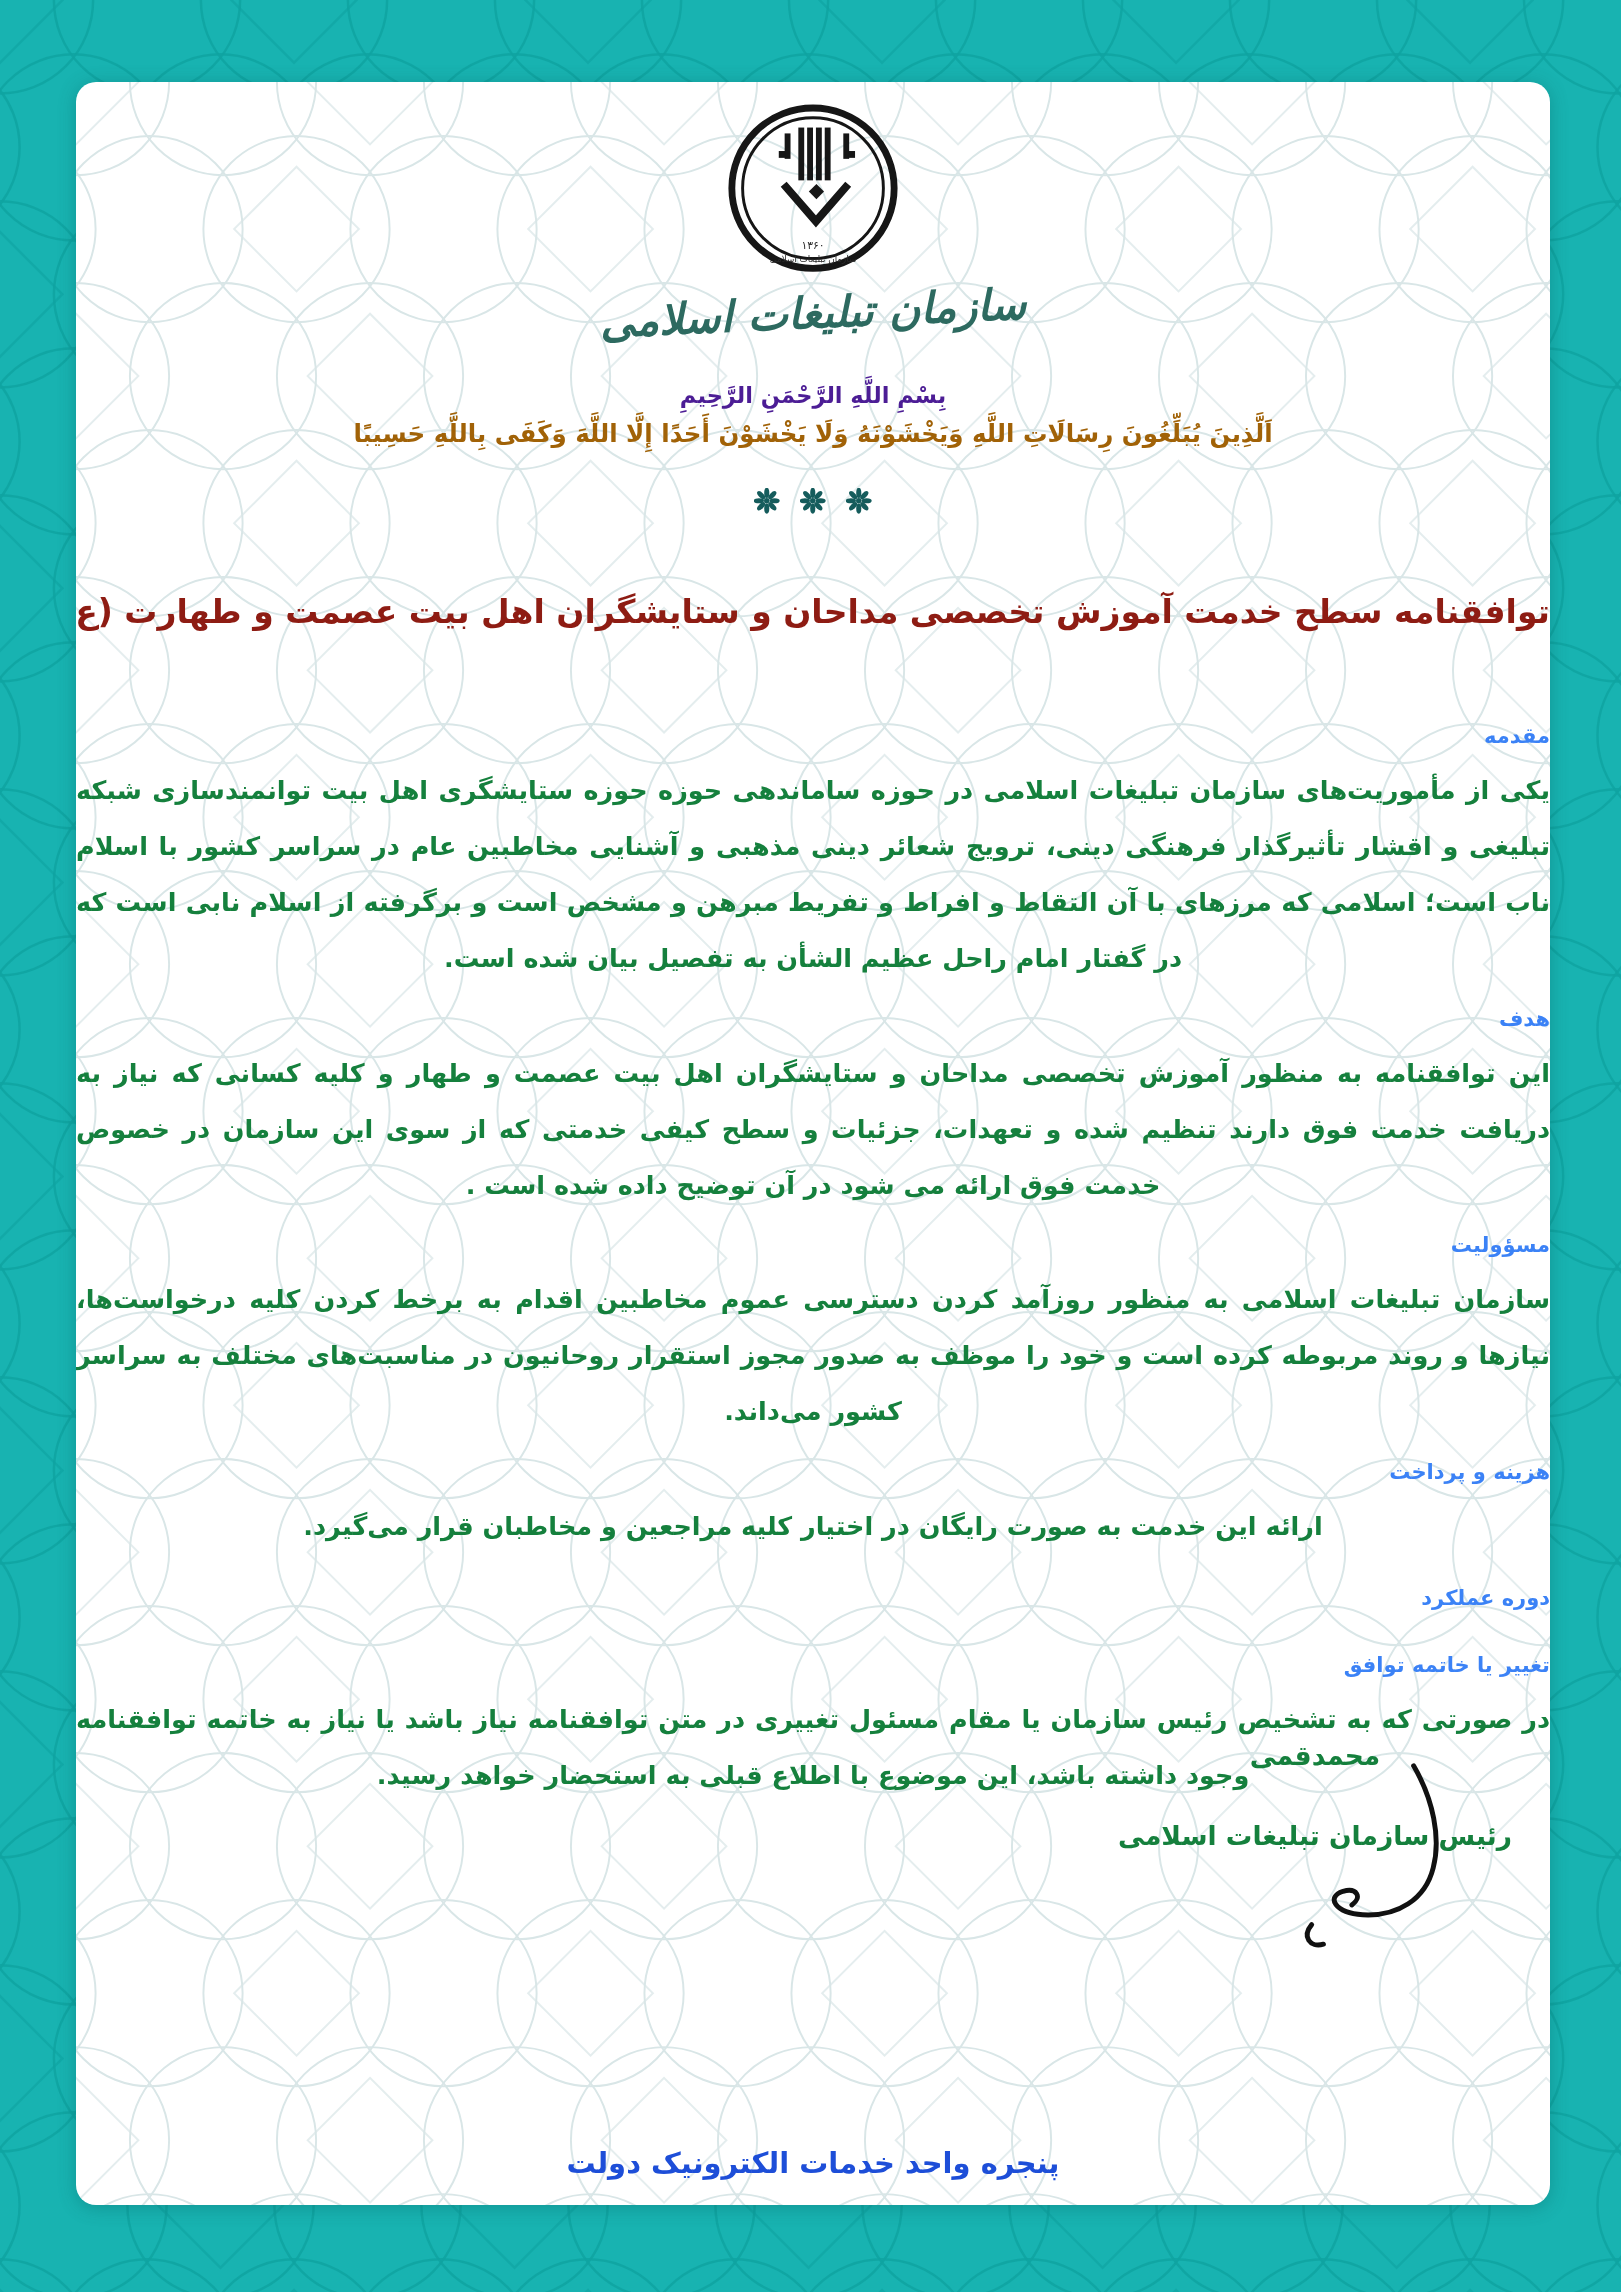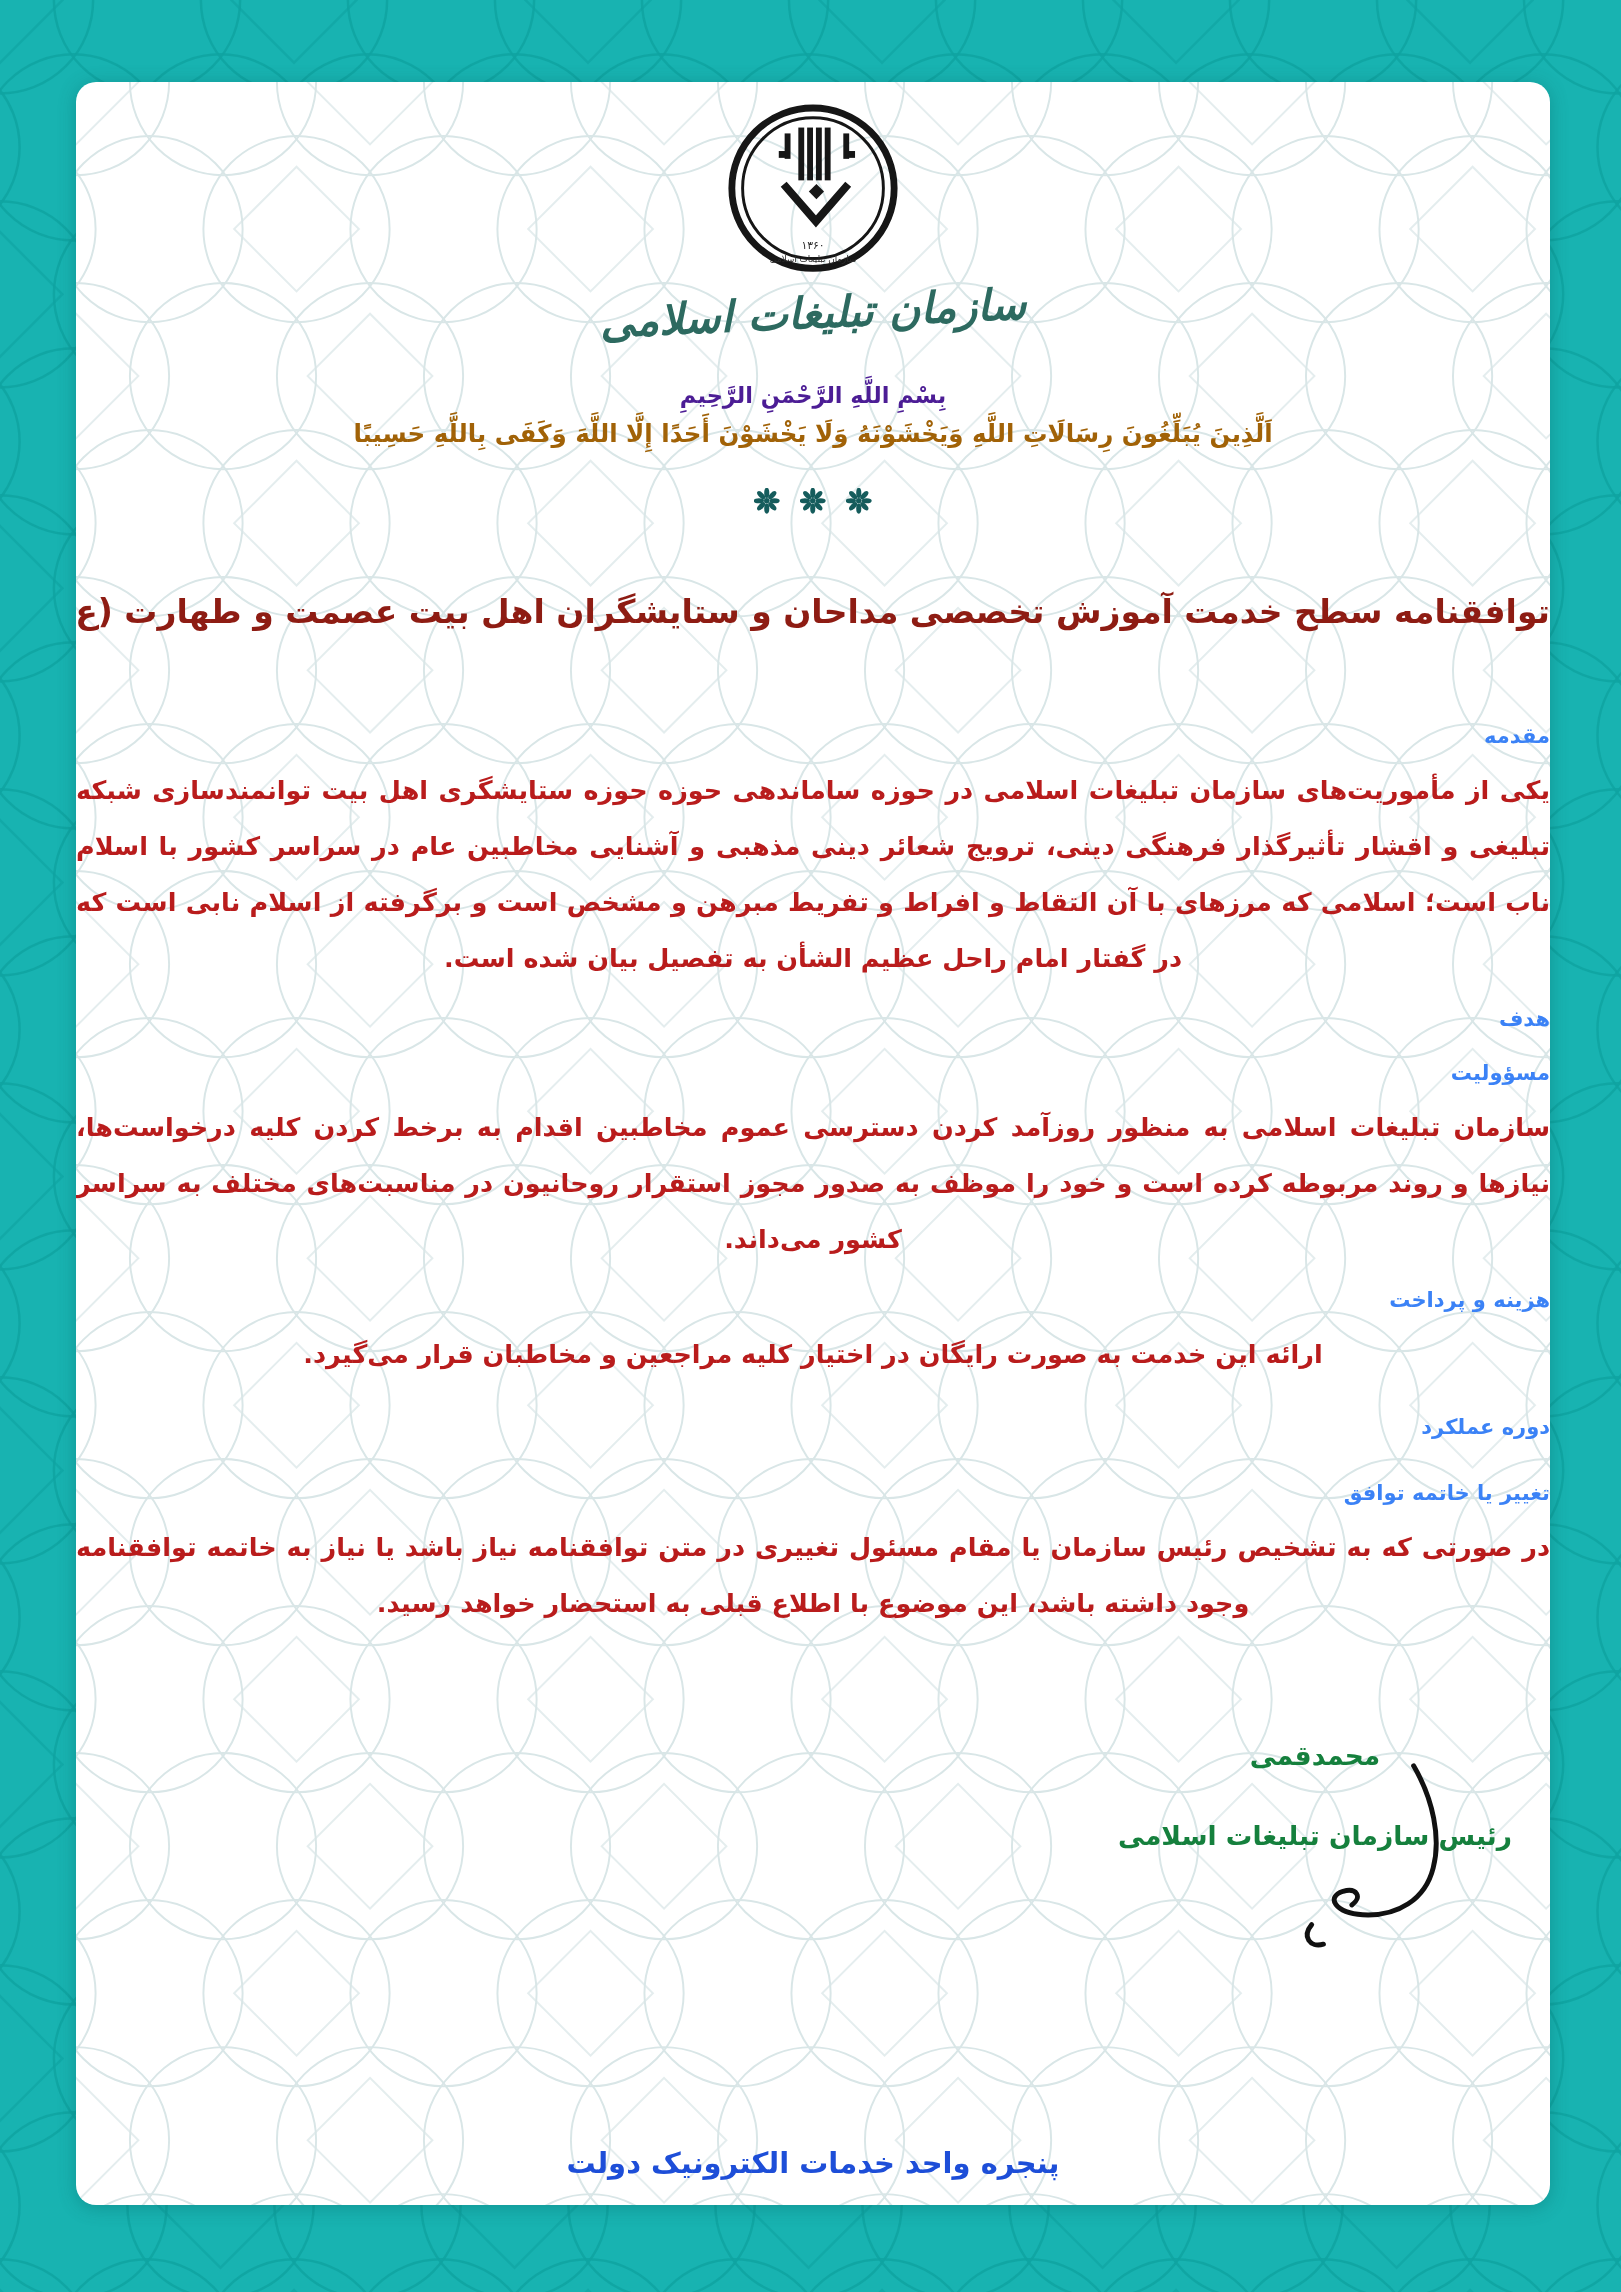--- a/index.html
+++ b/index.html
@@ -36,21 +36,21 @@
     font-size:33px;font-weight:bold;color:#8e1c13;letter-spacing:-0.5px;
   }
   .sections{top:633px;left:39px;right:39px;position:absolute;}
   .sections section{margin:0 0 11.8px 0;}
   .sections section:nth-of-type(4),.sections section:nth-of-type(5){margin-bottom:23.5px;}
   .sections h2{
     margin:0 0 3.9px 0;font-size:21px;line-height:43px;
     font-weight:bold;color:#3b82f6;text-align:right;
   }
   .sections p{
-    margin:0;font-size:25.5px;line-height:56px;font-weight:bold;color:#b91c1c;
+    margin:0;font-size:25.5px;line-height:56px;font-weight:bold;color:#15803d;
     text-align:justify;text-align-last:center;
   }
   .signature{
     position:absolute;top:1658px;left:196px;width:470px;text-align:center;
     color:#15803d;font-weight:bold;
   }
   .sig-name{font-size:26.5px;}
   .sig-title{font-size:26.5px;margin-top:49px;}
   .sig-stroke{position:absolute;left:216px;top:7.8px;z-index:3;}
   .footer{
@@ -941,20 +941,21 @@
 
       <h1 class="title">توافقنامه سطح خدمت آموزش تخصصی مداحان و ستایشگران اهل بیت عصمت و طهارت (ع)</h1>
 
       <div class="sections">
         <section>
           <h2>مقدمه</h2>
           <p>یکی از مأموریت‌های سازمان تبلیغات اسلامی در حوزه ساماندهی حوزه حوزه ستایشگری اهل بیت توانمندسازی شبکه تبلیغی و اقشار تأثیرگذار فرهنگی دینی، ترویج شعائر دینی مذهبی و آشنایی مخاطبین عام در سراسر کشور با اسلام ناب است؛ اسلامی که مرزهای با آن التقاط و افراط و تفریط مبرهن و مشخص است و برگرفته از اسلام نابی است که در گفتار امام راحل عظیم الشأن به تفصیل بیان شده است.</p>
         </section>
         <section>
           <h2>هدف</h2>
+          <p>این توافقنامه به منظور آموزش تخصصی مداحان و ستایشگران اهل بیت عصمت و طهار و کلیه کسانی که نیاز به دریافت خدمت فوق دارند تنظیم شده و تعهدات، جزئیات و سطح کیفی خدمتی که از سوی این سازمان در خصوص خدمت فوق ارائه می شود در آن توضیح داده شده است .</p>
         </section>
         <section>
           <h2>مسؤولیت</h2>
           <p>سازمان تبلیغات اسلامی به منظور روزآمد کردن دسترسی عموم مخاطبین اقدام به برخط کردن کلیه درخواست‌ها، نیازها و روند مربوطه کرده است و خود را موظف به صدور مجوز استقرار روحانیون در مناسبت‌های مختلف به سراسر کشور می‌داند.</p>
         </section>
         <section>
           <h2>هزینه و پرداخت</h2>
           <p>ارائه این خدمت به صورت رایگان در اختیار کلیه مراجعین و مخاطبان قرار می‌گیرد.</p>
         </section>
         <section>

